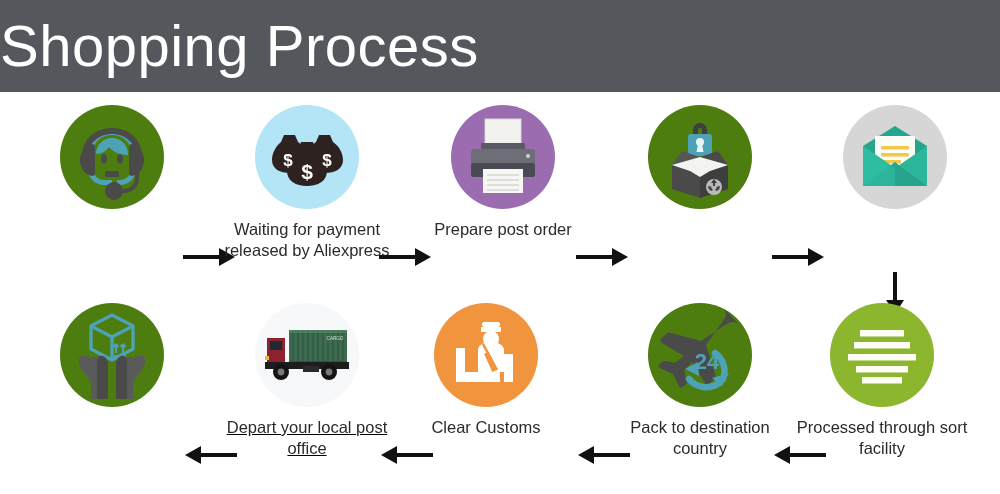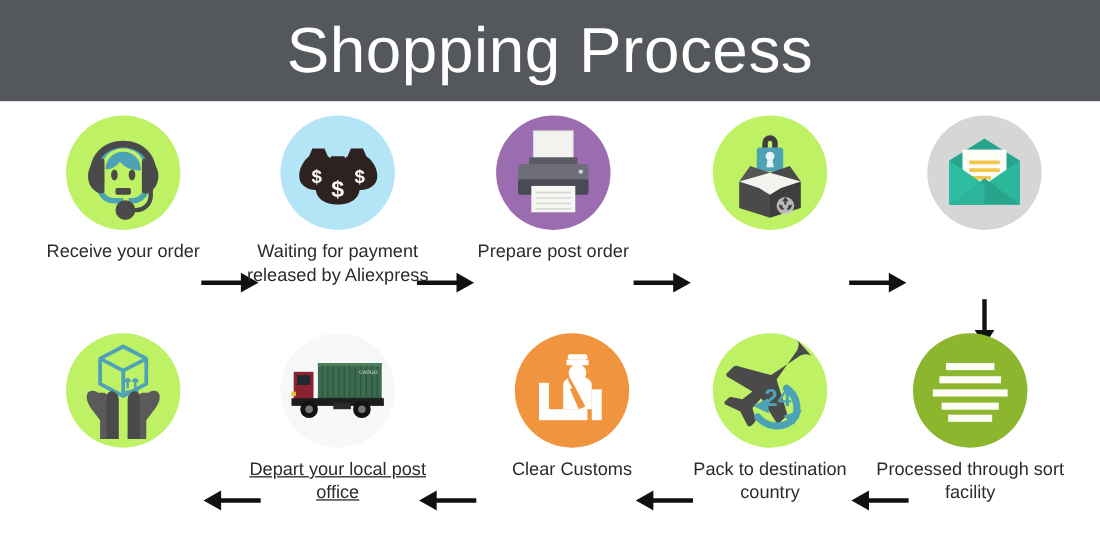--- a/index.html
+++ b/index.html
@@ -6,21 +6,21 @@
   body{
     width:1000px;height:494px;
     background:#ffffff;
     font-family:"Liberation Sans","DejaVu Sans",sans-serif;
     overflow:hidden;
     position:relative;
   }
   #banner{
     position:absolute;left:0;top:0;width:1000px;height:92px;
     background:#54585c;
-    display:flex;align-items:center;justify-content:center;
+    display:flex;align-items:center;
   }
   #banner-title{
     color:#ffffff;
     font-size:58px;
     font-weight:400;
     letter-spacing:0.5px;
     line-height:1;
     white-space:nowrap;
   }
   .row{position:absolute;left:0;width:1000px;}
@@ -36,21 +36,21 @@
   .circle-wrap{
     height:112px;
     display:flex;align-items:center;justify-content:center;
     margin-top:9px;
   }
   .circle{
     width:104px;height:104px;border-radius:50%;
     display:flex;align-items:center;justify-content:center;
     position:relative;
   }
-  .c-gray{background:#bef264;}
+  .c-gray{background:#4d7c0f;}
   .c-blue{background:#b3e5f7;}
   .c-purple{background:#9b6cb0;}
   .c-green{background:#8bb62d;}
   .c-orange{background:#f0943e;}
   .c-ltgray{background:#d6d6d6;}
   .c-white{background:#f7f8fa;}
 
   .label{
     margin-top:6px;
     font-size:16.5px;
@@ -92,21 +92,20 @@
           <rect x="36" y="57" width="14" height="6" rx="1.5" fill="#4a4a4a"></rect>
           <path d="M23 30c-7 1-12 8-12 16s5 15 12 16c2 0 3-1 3-3V33c0-2-1-3-3-3z" fill="#4a4a4a"></path>
           <path d="M63 30c7 1 12 8 12 16s-5 15-12 16c-2 0-3-1-3-3V33c0-2 1-3 3-3z" fill="#4a4a4a"></path>
           <path d="M43 14C26 14 13 26 13 42h6c0-13 11-22 24-22s24 9 24 22h6c0-16-13-28-30-28z" fill="#4a4a4a"></path>
           <path d="M66 58v6c0 6-5 11-11 11h-6v4h6c9 0 15-7 15-15v-6z" fill="#4a4a4a"></path>
           <circle cx="45" cy="77" r="9" fill="#4a4a4a"></circle>
         </svg>
         </span>
       </div>
     </div>
-    <div class="label">Receive your order</div>
   </div>
 
   <div class="arrow-h" style="left:183px;">
     <svg width="54" height="22" viewBox="0 0 54 22">
         <path d="M0 9h38v4H0z" fill="#111"></path>
         <path d="M36 2l16 9-16 9z" fill="#111"></path>
       </svg>
   </div>
 
   <div class="step" style="left:209px;">
@@ -304,21 +303,21 @@
     <div class="label">Depart your local post office</div>
   </div>
 
   <div class="arrow-h" style="left:379px;">
     <svg width="54" height="22" viewBox="0 0 54 22">
         <path d="M16 9h38v4H16z" fill="#111"></path>
         <path d="M18 2L2 11l16 9z" fill="#111"></path>
       </svg>
   </div>
 
-  <div class="step" style="left:422px;">
+  <div class="step" style="left:388px;">
     <div class="circle-wrap">
       <div class="circle c-orange">
         <span>
         <svg width="76" height="70" viewBox="0 0 76 70">
           <g fill="#ffffff">
             <rect x="34" y="2" width="18" height="5" rx="2.2"></rect>
             <path d="M33 7h20v5H33z"></path>
             <circle cx="43" cy="19" r="8"></circle>
             <path d="M30 30c0-5 6-8 13-8s13 3 13 8v22H30z"></path>
             <rect x="8" y="28" width="9" height="26"></rect>

